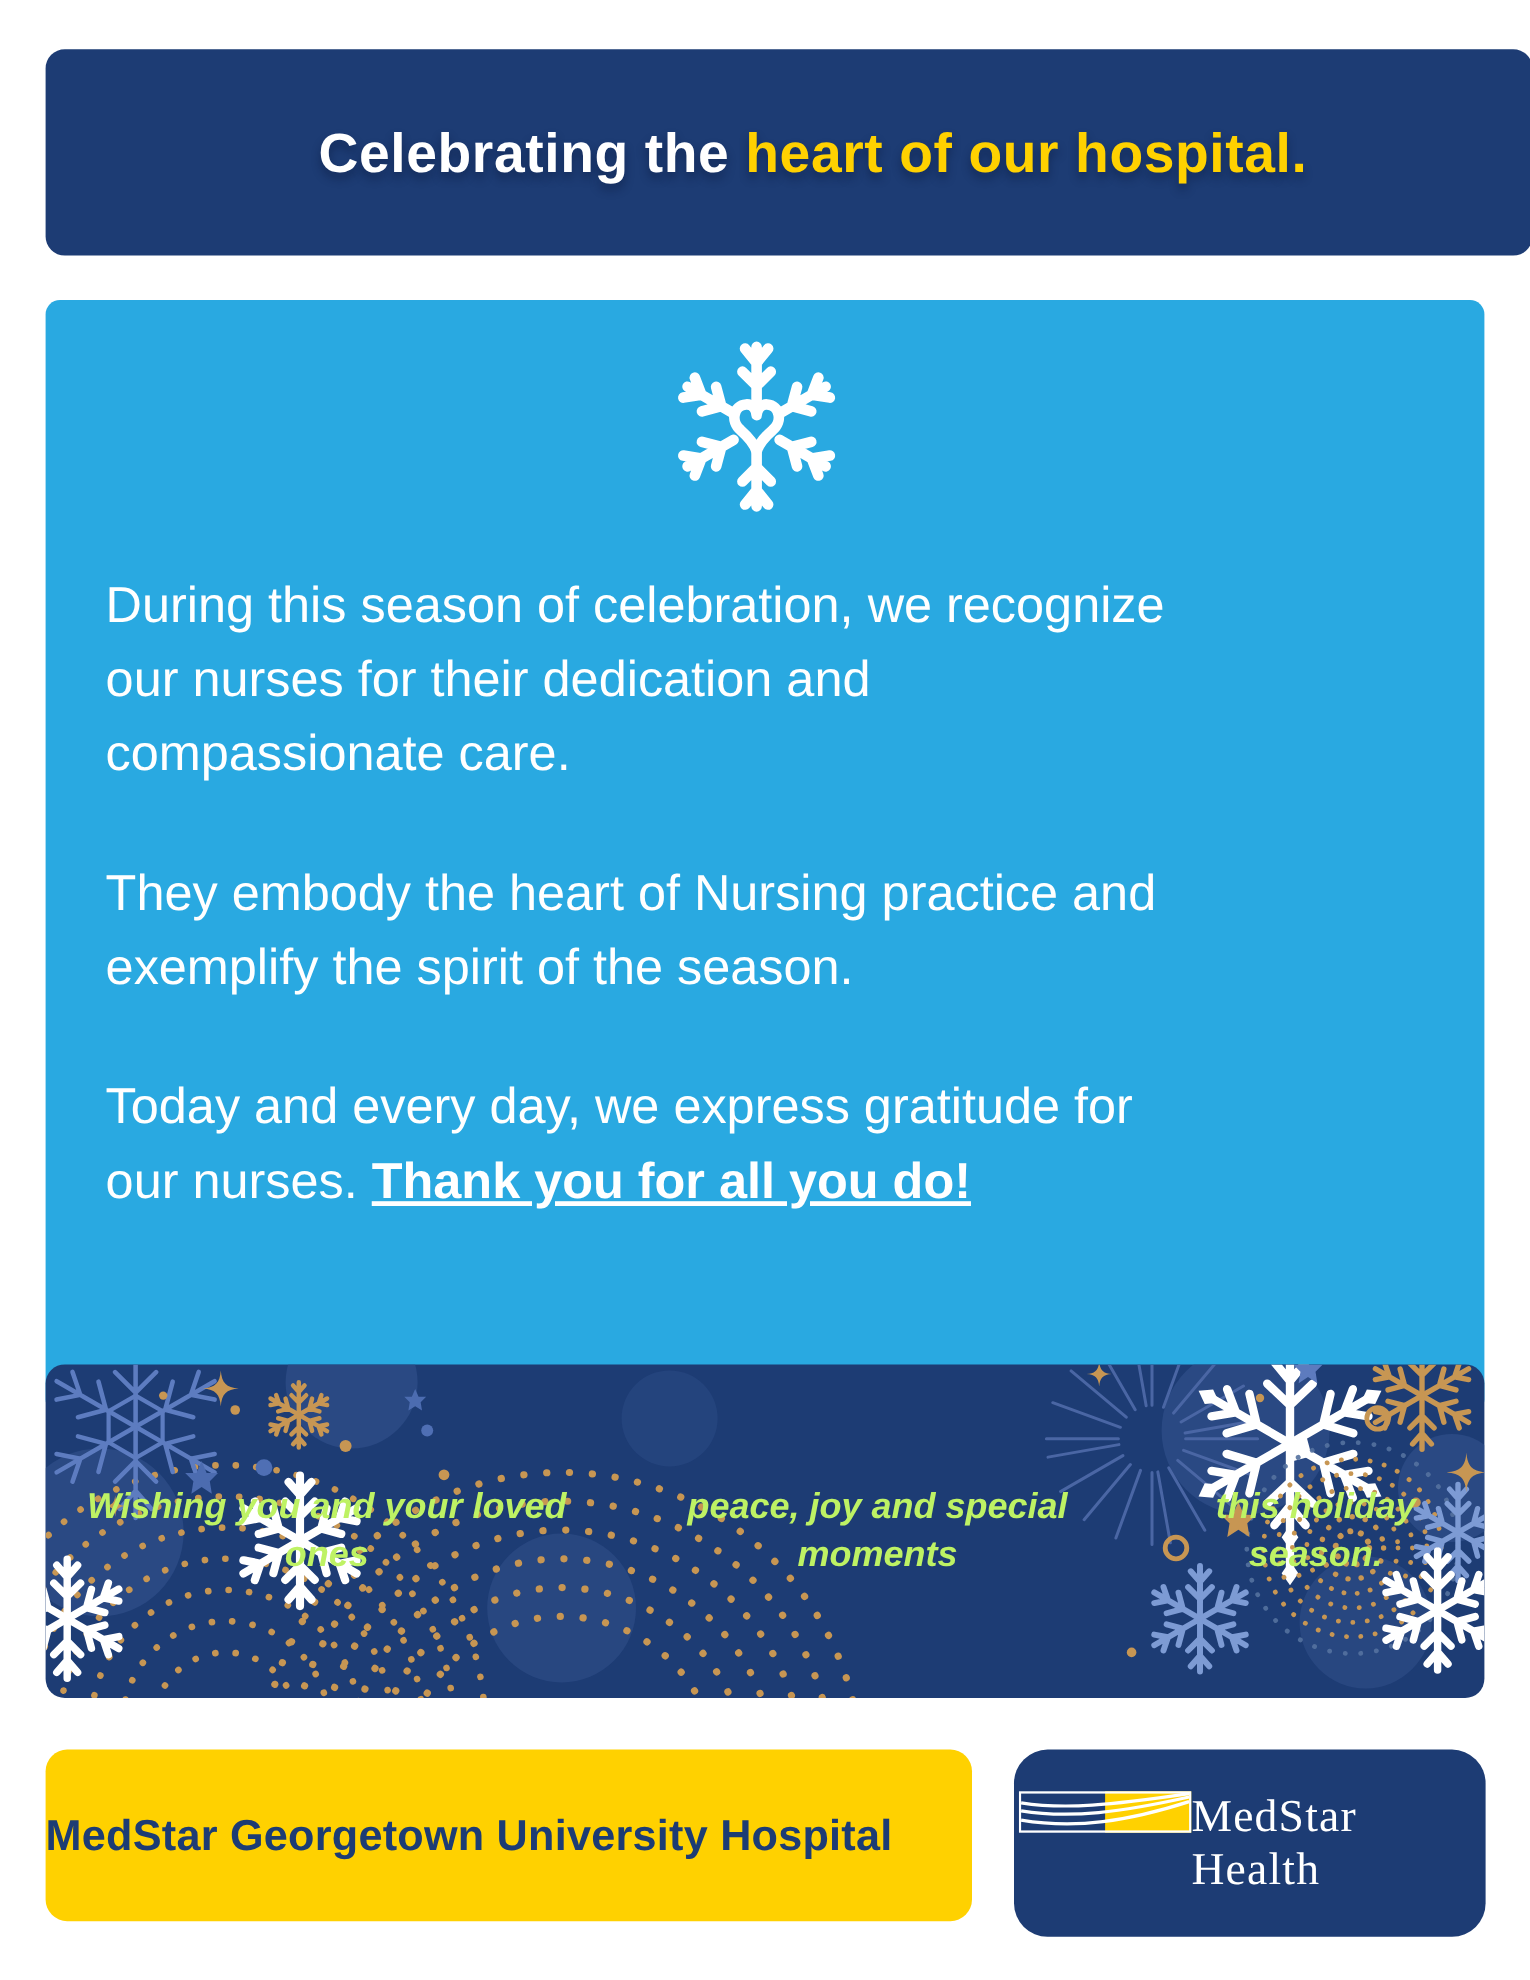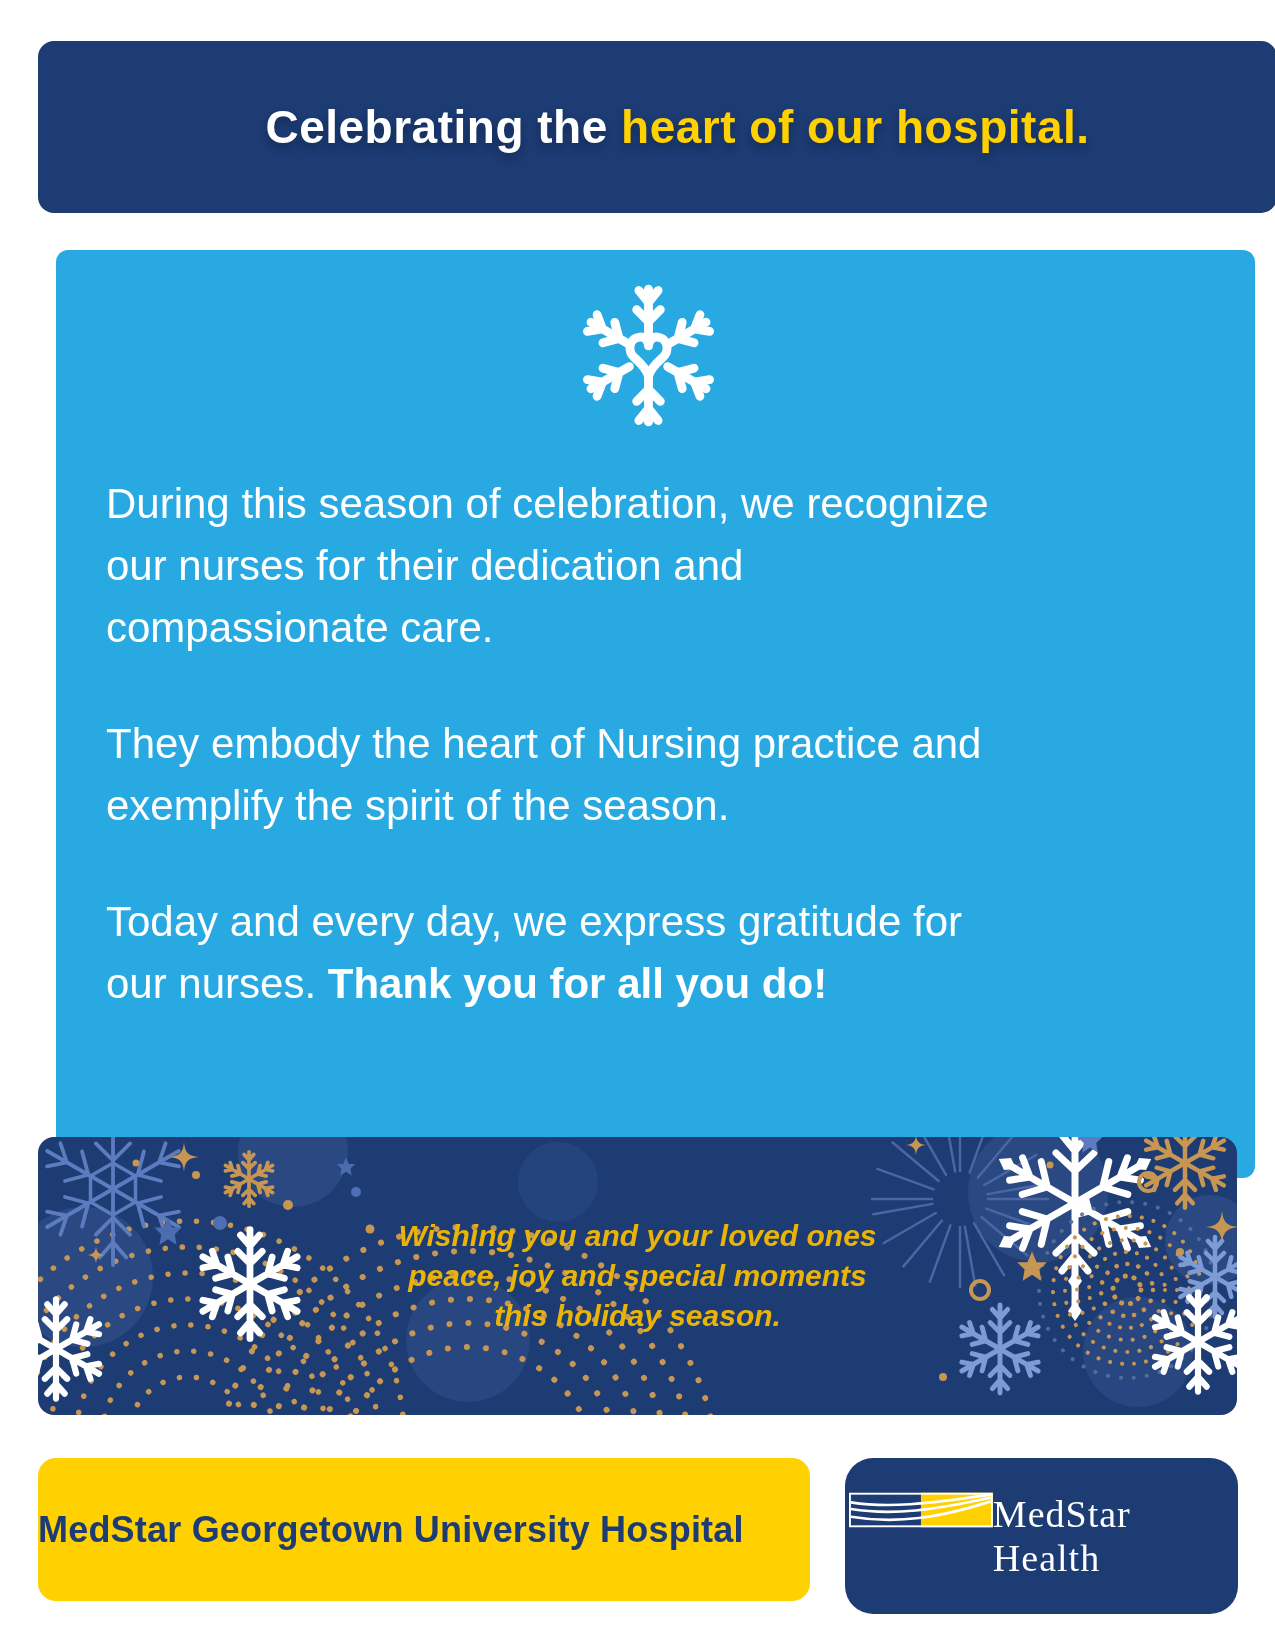--- a/index.html
+++ b/index.html
@@ -16,40 +16,40 @@
   .top-banner h1{
     margin:0;font-size:46px;font-weight:800;letter-spacing:.5px;
     text-shadow:0 5px 8px rgba(8,22,55,.45);white-space:pre;
   }
   .t-white{color:#ffffff;}
   .t-yellow{color:#ffd100;}
   
   .main-box{
     position:absolute;left:38px;top:250px;width:1199px;height:928px;
     background:#29a9e1;border-radius:12px;box-sizing:border-box;
-    padding:28px 64px 0 50px;color:#ffffff;margin-left:18px;
+    padding:28px 64px 0 50px;color:#ffffff;
   }
   .main-box .flake-icon{display:block;margin:0 auto;}
   .para{
     font-size:42px;line-height:62px;font-weight:400;white-space:pre-line;
     margin:0;
   }
   .para-first{margin-top:40px;}
   .para + .para{margin-top:54px;}
-  .para strong{font-weight:700;}
+  .para strong{font-weight:700;text-decoration:underline;}
   
   .holiday-banner{
     position:absolute;left:38px;top:1137px;width:1199px;height:278px;
     background:#1d3c74;border-radius:16px;overflow:hidden;
   }
   .holiday-banner .deco{position:absolute;left:0;top:0;z-index:1;}
   .banner-message{
     position:absolute;inset:0;z-index:2;
-    display:flex;flex-direction:column;align-items:center;justify-content:center;
-    font-size:30px;line-height:40px;font-weight:700;font-style:italic;color:#eab308;
+    display:flex;align-items:center;justify-content:center;
+    font-size:30px;line-height:40px;font-weight:700;font-style:italic;color:#bef264;
     text-align:center;
   }
   
   .hospital-pill{
     position:absolute;left:38px;top:1458px;width:772px;height:143px;
     background:#ffd100;border-radius:18px;
     display:flex;align-items:center;justify-content:flex-start;
   }
   .hospital-pill span{
     color:#1d3c74;font-size:36px;font-weight:800;letter-spacing:.2px;

